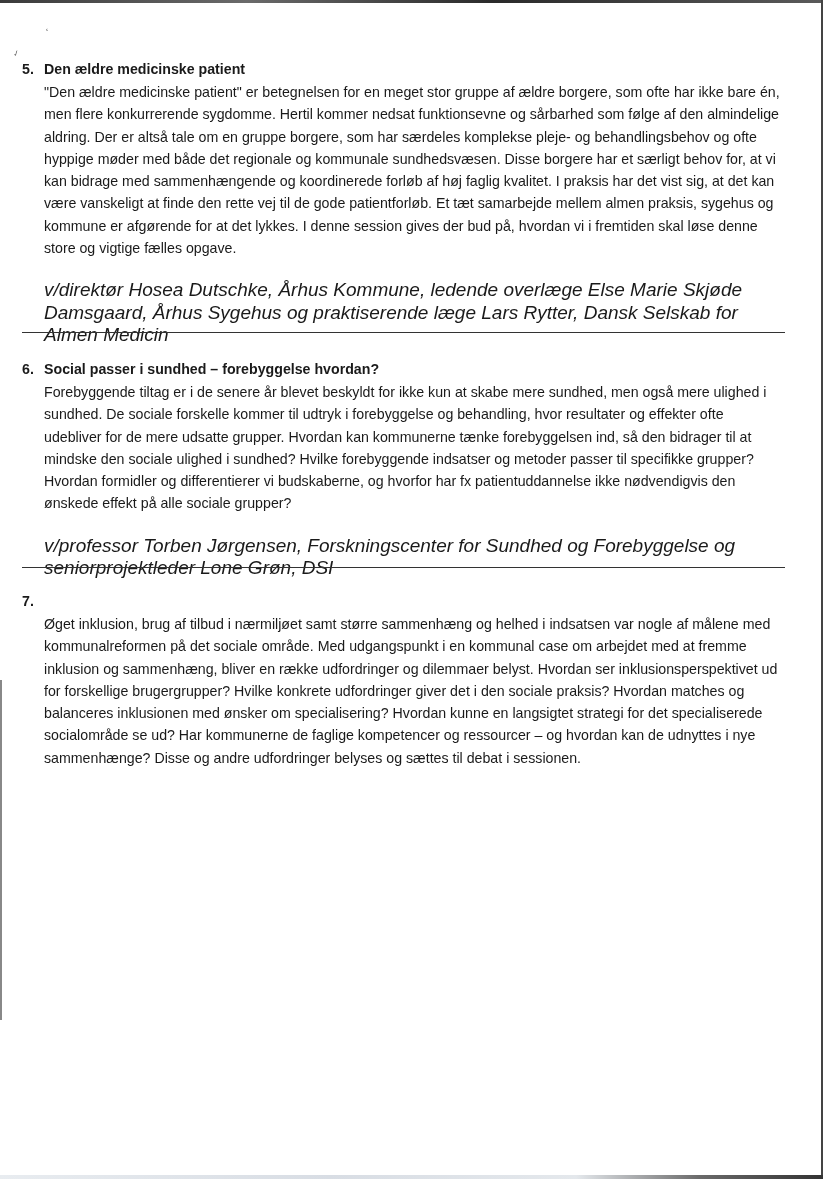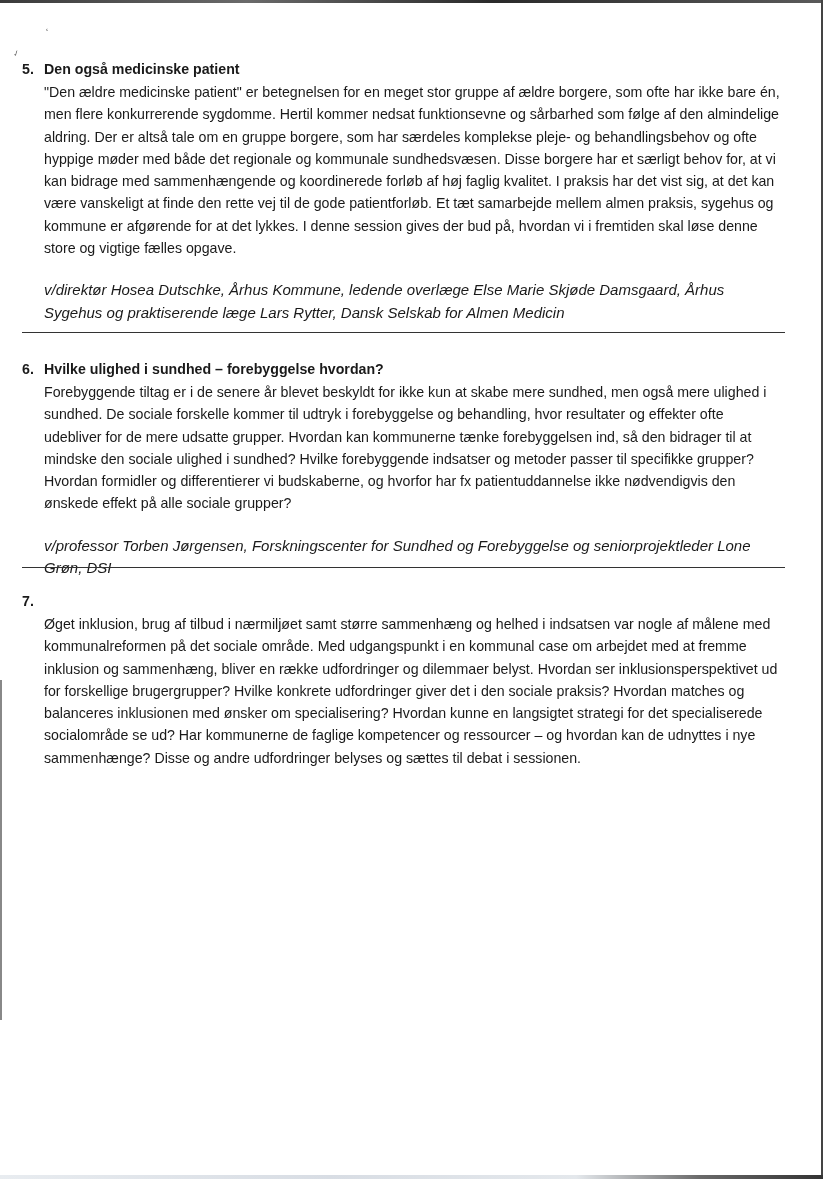--- a/index.html
+++ b/index.html
@@ -62,21 +62,21 @@
       flex: none;
     }
     .body-text {
       margin: 2px 0 0 22px;
       font-size: 14.2px;
       line-height: 22.3px;
       width: 740px;
     }
     .speakers {
       margin: 20px 0 0 22px;
-      font-size: 15px;
+      font-size: 19px;
       line-height: 22.3px;
       font-style: italic;
       width: 740px;
     }
     .divider {
       position: absolute;
       left: 22px;
       width: 763px;
       height: 0;
       border-top: 1.3px solid #333;
@@ -89,32 +89,32 @@
 <div class="scan-right"></div>
 <div class="scan-left"></div>
 <div class="scan-bottom"></div>
 
 <span class="speck" style="left:46px; top:22px;">˛</span>
 <span class="speck" style="left:13px; top:50px; font-size:8px; transform:rotate(-20deg);">✓</span>
 
 <div class="section" style="top:60px;">
   <h2 class="heading">
     <span class="num">5.</span>
-    <span>Den også medicinske patient</span>
+    <span>Den ældre medicinske patient</span>
   </h2>
   <p class="body-text">"Den ældre medicinske patient" er betegnelsen for en meget stor gruppe af ældre borgere, som ofte har ikke bare én, men flere konkurrerende sygdomme. Hertil kommer nedsat funktionsevne og sårbarhed som følge af den almindelige aldring. Der er altså tale om en gruppe borgere, som har særdeles komplekse pleje- og behandlingsbehov og ofte hyppige møder med både det regionale og kommunale sundhedsvæsen. Disse borgere har et særligt behov for, at vi kan bidrage med sammenhængende og koordinerede forløb af høj faglig kvalitet. I praksis har det vist sig, at det kan være vanskeligt at finde den rette vej til de gode patientforløb. Et tæt samarbejde mellem almen praksis, sygehus og kommune er afgørende for at det lykkes. I denne session gives der bud på, hvordan vi i fremtiden skal løse denne store og vigtige fælles opgave.</p>
   <p class="speakers">v/direktør Hosea Dutschke, Århus Kommune, ledende overlæge Else Marie Skjøde Damsgaard, Århus Sygehus og praktiserende læge Lars Rytter, Dansk Selskab for Almen Medicin</p>
 </div>
 
 <div class="divider" style="top:332px;"></div>
 
 <div class="section" style="top:360px;">
   <h2 class="heading">
     <span class="num">6.</span>
-    <span>Hvilke ulighed i sundhed – forebyggelse hvordan?</span>
+    <span>Social passer i sundhed – forebyggelse hvordan?</span>
   </h2>
   <p class="body-text">Forebyggende tiltag er i de senere år blevet beskyldt for ikke kun at skabe mere sundhed, men også mere ulighed i sundhed.  De sociale forskelle kommer til udtryk i forebyggelse og behandling, hvor resultater og effekter ofte udebliver for de mere udsatte grupper. Hvordan kan kommunerne tænke forebyggelsen ind, så den bidrager til at mindske den sociale ulighed i sundhed? Hvilke forebyggende indsatser og metoder passer til specifikke grupper? Hvordan formidler og differentierer vi budskaberne, og hvorfor har fx patientuddannelse ikke nødvendigvis den ønskede effekt på alle sociale grupper?</p>
   <p class="speakers">v/professor Torben Jørgensen, Forskningscenter for Sundhed og Forebyggelse og seniorprojektleder Lone Grøn, DSI</p>
 </div>
 
 <div class="divider" style="top:567px;"></div>
 
 <div class="section" style="top:592px;">
   <h2 class="heading">
     <span class="num">7.</span>

